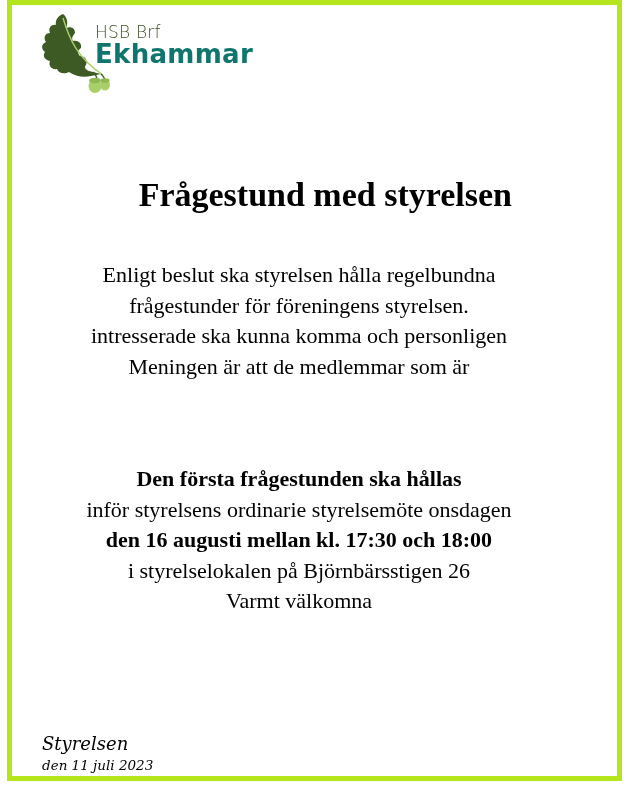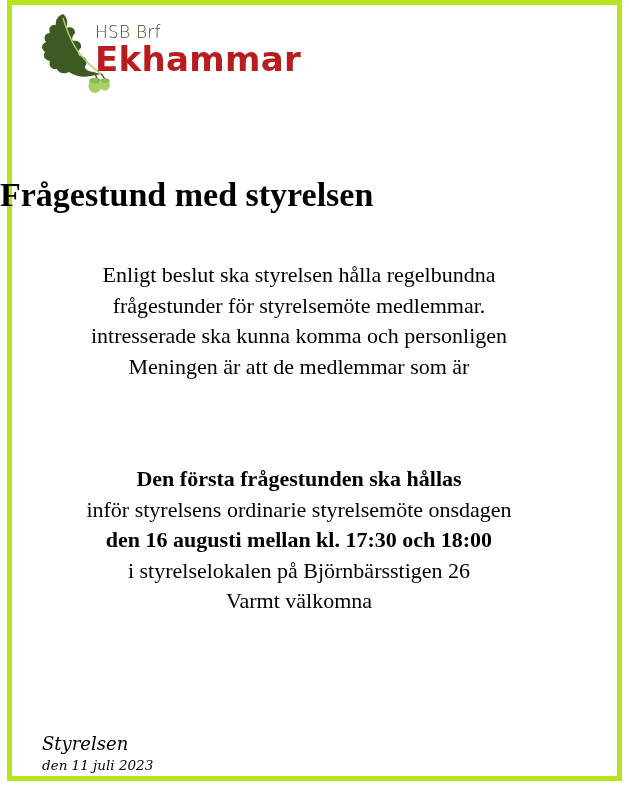--- a/index.html
+++ b/index.html
@@ -10,25 +10,25 @@
     }
     .logo { position: absolute; left: 35px; top: 8px; width: 230px; height: 90px; }
     .logo svg { position: absolute; left: 0; top: 0; }
     .logo-small {
       position: absolute; left: 60px; top: 14px;
       font-family: "DejaVu Sans", sans-serif; font-size: 17px; font-weight: 300;
       color: #3d4f26; letter-spacing: 0.2px;
     }
     .logo-big {
       position: absolute; left: 60px; top: 31px;
-      font-family: "DejaVu Sans", sans-serif; font-size: 34px; font-weight: bold;
-      color: #b91c1c; letter-spacing: 0.3px;
+      font-family: "DejaVu Sans", sans-serif; font-size: 26px; font-weight: bold;
+      color: #0f766e; letter-spacing: 0.3px;
     }
     .title {
-      position: absolute; left: 0; top: 176px; width: 512px; text-align: left;
+      position: absolute; left: 0; top: 176px; width: 512px; text-align: right;
       font-family: "Liberation Serif", serif; font-weight: bold; font-size: 34px;
       color: #000;
     }
     .intro {
       position: absolute; left: 0; top: 260px; width: 598px; text-align: center;
       font-family: "Liberation Serif", serif; font-size: 22px; line-height: 30.5px;
       color: #000;
     }
     .intro div, .details div { white-space: nowrap; }
     .details {
@@ -63,21 +63,21 @@
     <ellipse cx="70" cy="72.5" rx="4.5" ry="2.3" fill="#8fb850"></ellipse>
   </svg>
   <div class="logo-small">HSB Brf</div>
   <div class="logo-big">Ekhammar</div>
 </div>
 
 <div class="title">Frågestund med styrelsen</div>
 
 <div class="intro">
   <div>Enligt beslut ska styrelsen hålla regelbundna</div>
-  <div>frågestunder för styrelsemöte medlemmar.</div>
+  <div>frågestunder för föreningens styrelsen.</div>
   <div>intresserade ska kunna komma och personligen</div>
   <div>Meningen är att de medlemmar som är</div>
 </div>
 
 <div class="details">
   <div class="bold">Den första frågestunden ska hållas</div>
   <div>inför styrelsens ordinarie styrelsemöte onsdagen</div>
   <div class="bold">den 16 augusti mellan kl. 17:30 och 18:00</div>
   <div>i styrelselokalen på Björnbärsstigen 26</div>
   <div>Varmt välkomna</div>

